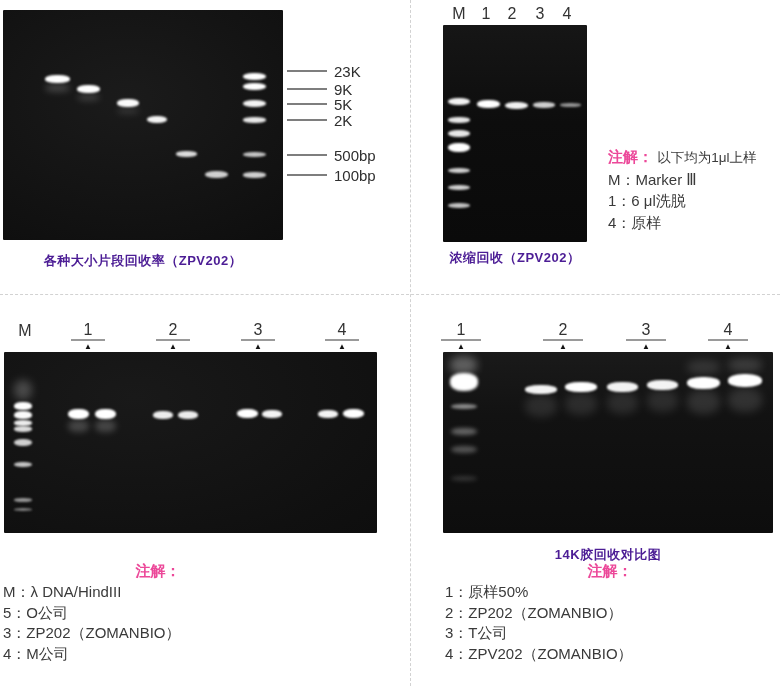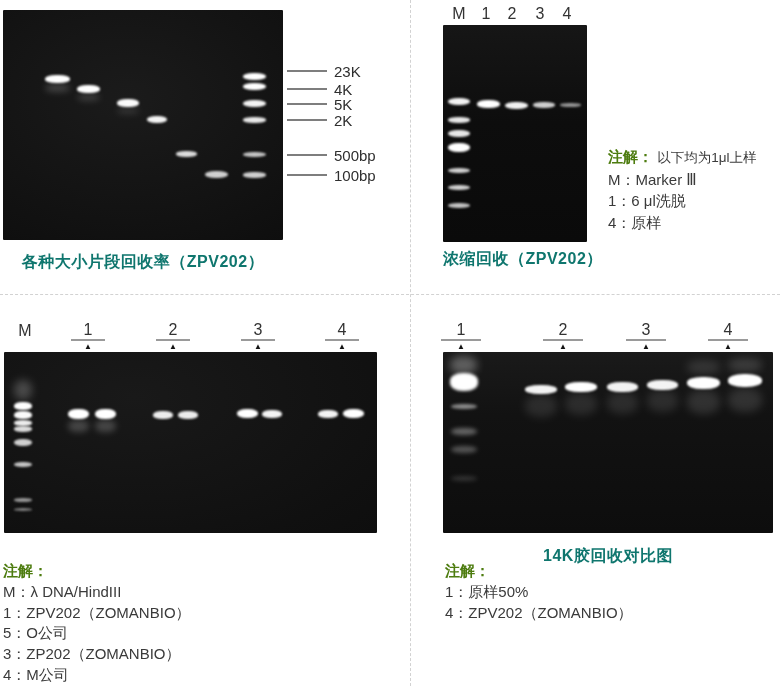--- a/index.html
+++ b/index.html
@@ -12,21 +12,21 @@
   .gel-p1{left:3px;top:10px;width:280px;height:230px;
     background:radial-gradient(ellipse 140% 120% at 45% 38%, #1b1b1b 0%, #0e0e0e 65%, #090909 100%);}
   .gel-p2{left:443px;top:25px;width:144px;height:217px;
     background:linear-gradient(180deg,#161616 0%,#0d0d0d 45%,#0a0a0a 100%);}
   .gel-p3{left:4px;top:352px;width:373px;height:181px;
     background:radial-gradient(ellipse 120% 140% at 35% 25%, #191919 0%, #101010 60%, #0b0b0b 100%);}
   .gel-p4{left:443px;top:352px;width:330px;height:181px;
     background:linear-gradient(180deg,#1a1a1a 0%,#121212 35%,#0d0d0d 100%);}
   .band{position:absolute;background:#ffffff;border-radius:45%;}
 
-  .caption{position:absolute;font-weight:bold;font-size:16px;color:#0f766e;
+  .caption{position:absolute;font-weight:bold;font-size:13px;color:#4c1d95;
            text-align:center;white-space:nowrap;letter-spacing:0.5px;}
   .cap-p1{left:3px;top:252px;width:280px;}
   .cap-p2{left:443px;top:249px;width:144px;}
   .cap-p3{left:4px;top:546px;width:373px;}
   .cap-p4{left:443px;top:546px;width:330px;}
 
   .marker-row{position:absolute;left:287px;display:flex;align-items:center;height:18px;}
   .marker-line{display:inline-block;width:40px;height:0;border-top:2px solid #7e7e7e;}
   .marker-text{margin-left:7px;font-size:15px;color:#2e2e2e;line-height:15px;}
 
@@ -35,21 +35,21 @@
   .lane-head{position:absolute;transform:translateX(-50%);display:flex;flex-direction:column;align-items:center;}
   .lane-num{font-size:16px;color:#333;line-height:15px;}
   .lane-rule{width:34px;border-top:2px solid #9a9a9a;margin-top:2px;}
   .lane-rule.wide{width:40px;}
   .lane-arrow{font-size:8px;color:#121212;line-height:8px;margin-top:2px;}
 
   .notes{position:absolute;}
   .notes-p2{left:608px;top:146px;font-size:15px;line-height:21.7px;color:#3a3a3a;}
   .notes-p3{left:3px;top:561px;font-size:15px;line-height:20.8px;color:#3a3a3a;}
   .notes-p4{left:445px;top:561px;font-size:15px;line-height:20.8px;color:#3a3a3a;}
-  .notes-title{font-weight:bold;color:#4d7c0f;}
+  .notes-title{font-weight:bold;color:#ec4899;text-align:right;}
   .notes-intro{font-size:13.5px;color:#3a3a3a;}
   .note-line{white-space:nowrap;}
 </style>
 </head>
 <body>
 
 <div class="page">
 
   <div class="divider-v"></div>
   <div class="divider-h"></div>
@@ -70,21 +70,21 @@
       <div class="band" style="left: 240px; top: 107px; width: 23px; height: 6px; opacity: 0.9; filter: blur(0.8px);"></div>
       <div class="band" style="left: 240px; top: 142px; width: 23px; height: 5px; opacity: 0.75; filter: blur(0.8px);"></div>
       <div class="band" style="left: 240px; top: 162px; width: 23px; height: 6px; opacity: 0.8; filter: blur(0.8px);"></div>
     </div>
   <div class="marker-row" style="top:62px">
     <span class="marker-line"></span>
     <span class="marker-text">23K</span>
   </div>
   <div class="marker-row" style="top:80px">
     <span class="marker-line"></span>
-    <span class="marker-text">4K</span>
+    <span class="marker-text">9K</span>
   </div>
   <div class="marker-row" style="top:95px">
     <span class="marker-line"></span>
     <span class="marker-text">5K</span>
   </div>
   <div class="marker-row" style="top:111px">
     <span class="marker-line"></span>
     <span class="marker-text">2K</span>
   </div>
   <div class="marker-row" style="top:146px">
@@ -161,21 +161,20 @@
       <div class="band" style="left: 149px; top: 59px; width: 20px; height: 8px; opacity: 0.92; filter: blur(1px);"></div>
       <div class="band" style="left: 174px; top: 59px; width: 20px; height: 8px; opacity: 0.92; filter: blur(1px);"></div>
       <div class="band" style="left: 233px; top: 57px; width: 21px; height: 9px; opacity: 1; filter: blur(1px);"></div>
       <div class="band" style="left: 258px; top: 58px; width: 20px; height: 8px; opacity: 0.95; filter: blur(1px);"></div>
       <div class="band" style="left: 314px; top: 58px; width: 20px; height: 8px; opacity: 0.95; filter: blur(1px);"></div>
       <div class="band" style="left: 339px; top: 57px; width: 21px; height: 9px; opacity: 1; filter: blur(1px);"></div>
     </div>
   <div class="notes notes-p3">
     <div class="note-line notes-title">注解：</div>
     <div class="note-line">M：λ DNA/HindIII</div>
-    <div class="note-line">1：ZPV202（ZOMANBIO）</div>
     <div class="note-line">5：O公司</div>
     <div class="note-line">3：ZP202（ZOMANBIO）</div>
     <div class="note-line">4：M公司</div>
   </div>
 
   <div class="lane-head" style="left:461px;top:322px">
     <span class="lane-num">1</span>
     <span class="lane-rule wide"></span>
     <span class="lane-arrow">▲</span>
   </div>
@@ -213,16 +212,18 @@
       <div class="band" style="left: 204px; top: 38px; width: 31px; height: 22px; opacity: 0.1; filter: blur(4px);"></div>
       <div class="band" style="left: 244px; top: 38px; width: 33px; height: 24px; opacity: 0.12; filter: blur(4px);"></div>
       <div class="band" style="left: 285px; top: 36px; width: 34px; height: 24px; opacity: 0.12; filter: blur(4px);"></div>
       <div class="band" style="left: 244px; top: 8px; width: 33px; height: 14px; opacity: 0.12; filter: blur(4px);"></div>
       <div class="band" style="left: 285px; top: 6px; width: 34px; height: 14px; opacity: 0.15; filter: blur(4px);"></div>
     </div>
   <div class="caption cap-p4">14K胶回收对比图</div>
   <div class="notes notes-p4">
     <div class="note-line notes-title">注解：</div>
     <div class="note-line">1：原样50%</div>
+    <div class="note-line">2：ZP202（ZOMANBIO）</div>
+    <div class="note-line">3：T公司</div>
     <div class="note-line">4：ZPV202（ZOMANBIO）</div>
   </div>
 
 </div>
 
 </body></html>

